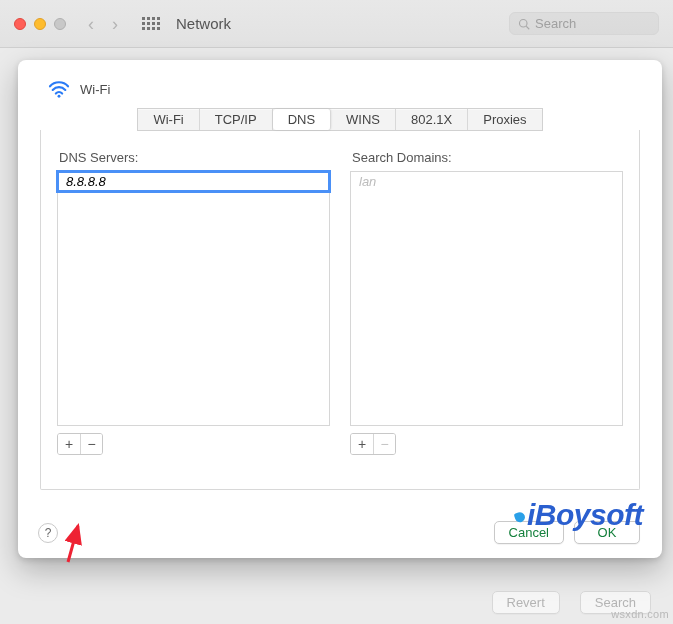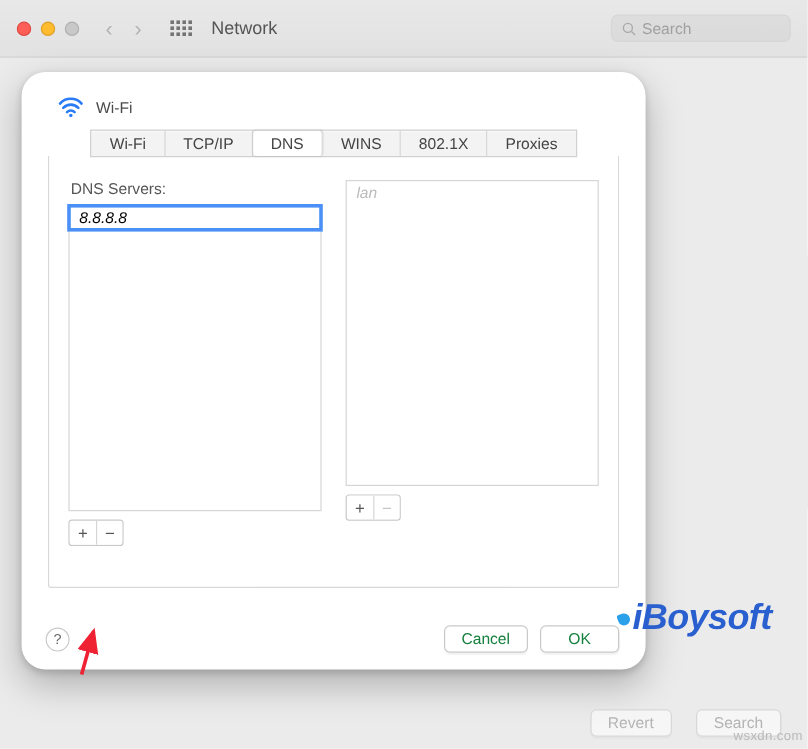--- a/index.html
+++ b/index.html
@@ -49,24 +49,24 @@
       color: #a0a0a0;
     }
     .search svg { margin-right: 5px; opacity: .6;}
     .search-text { font-size: 13px; flex:1; }
 
     
     .sheet {
       position: absolute;
       top: 60px;
       left: 18px;
-      width: 520px;
+      width: 644px;
       height: 498px;
       background: #fff;
-      border-radius: 20px;
+      border-radius: 8px;
       box-shadow: 0 12px 30px rgba(0,0,0,0.25), 0 2px 6px rgba(0,0,0,0.15);
       padding: 16px 22px 16px 22px;
     }
     .conn-header { display: flex; align-items: center; gap: 10px; margin: 4px 0 10px 8px;}
     .wifi-icon { color: #2a7bf6; }
     .conn-name { font-size: 13px; color: #4a4a4a;}
 
     .tabs {
       display: flex;
       justify-content: center;
@@ -255,20 +255,21 @@
         </div>
         <div class="addremove-row">
           <div class="addremove">
             <button>+</button>
             <button>−</button>
           </div>
         </div>
       </div>
 
       <div class="col">
+        <div class="col-label">Search Domains:</div>
         <div class="listbox">
           <div class="item placeholder">lan</div>
         </div>
         <div class="addremove-row">
           <div class="addremove">
             <button>+</button>
             <button class="disabled">−</button>
           </div>
         </div>
       </div>

